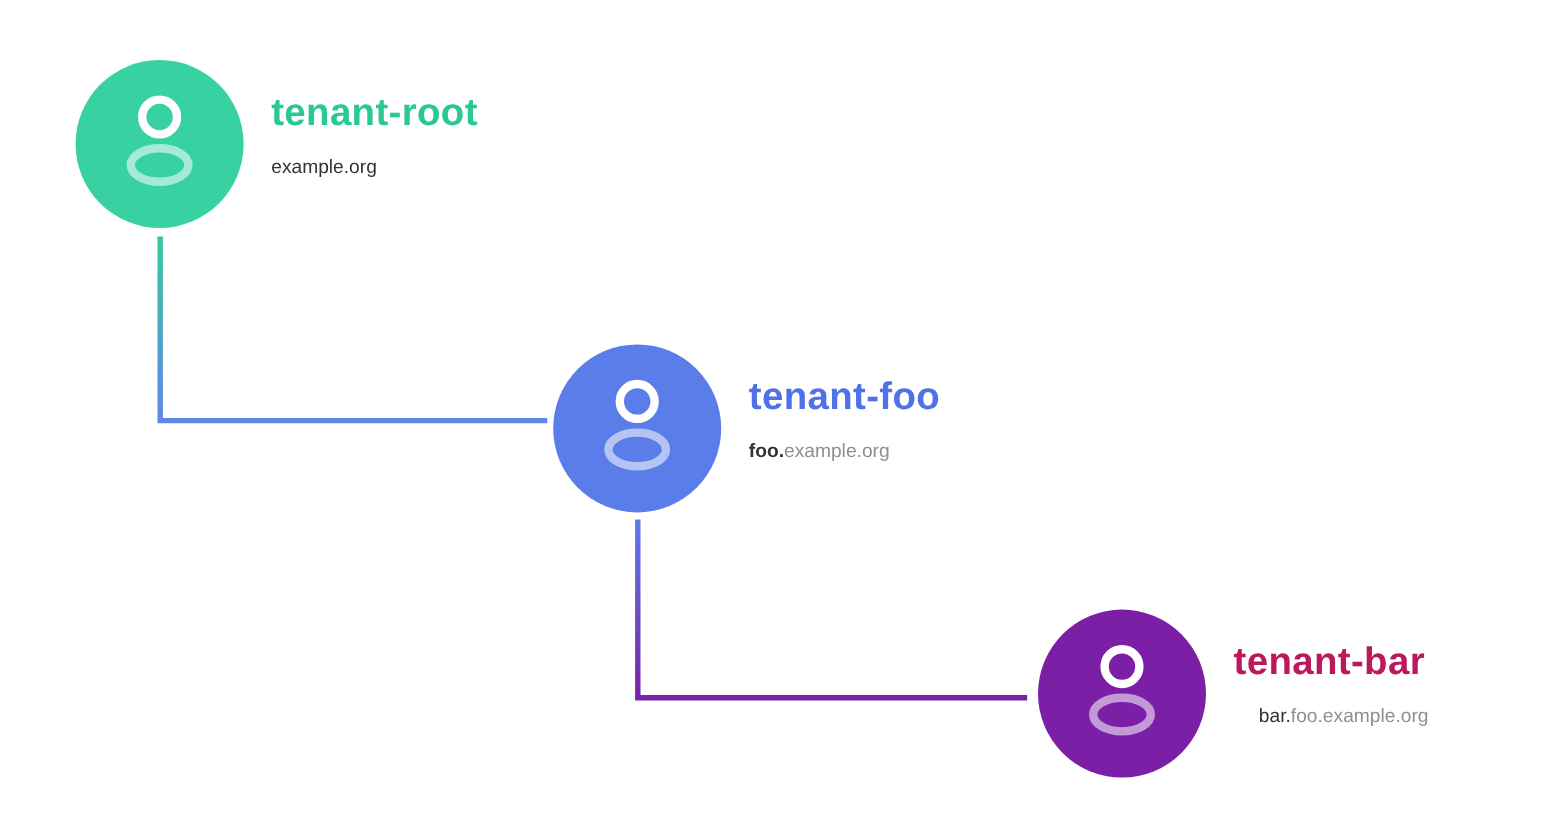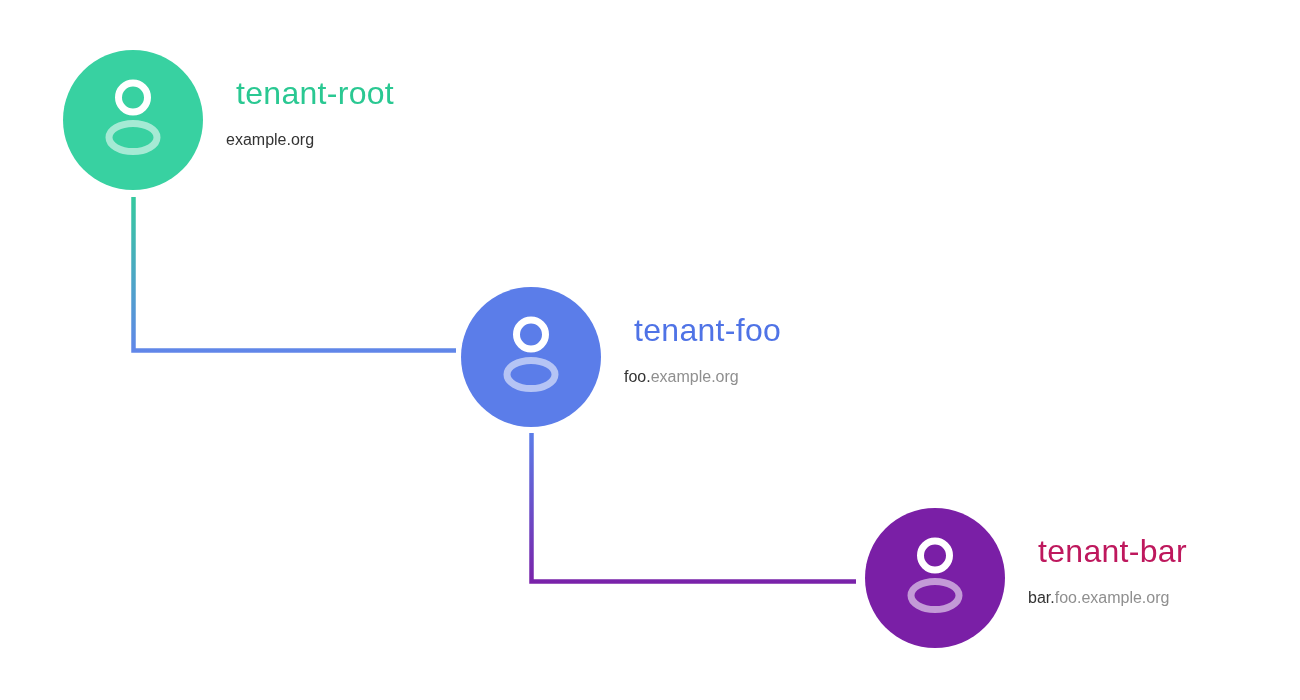--- a/index.html
+++ b/index.html
@@ -39,25 +39,24 @@
   .avatar svg {
     position: absolute;
     left: 0;
     top: 0;
   }
   .node-title {
     position: absolute;
     left: 163px;
     top: 26px;
     font-size: 32px;
-    font-weight: 400;
+    font-weight: 700;
     letter-spacing: 0.3px;
     line-height: 1.1;
     white-space: nowrap;
-    margin-left: 10px;
   }
   .node-domain {
     position: absolute;
     left: 163px;
     top: 80px;
     font-size: 16px;
     font-weight: 400;
     line-height: 1.2;
     white-space: nowrap;
     color: #333333;
@@ -105,30 +104,30 @@
 
   <div class="node" id="node-foo">
     <div class="avatar" style="background-color: rgb(91, 125, 233);">
       <svg width="140" height="140" viewBox="0 0 140 140">
         <circle cx="70" cy="47.5" r="14.5" fill="none" stroke="#ffffff" stroke-width="7"></circle>
         <ellipse cx="70" cy="87.5" rx="24" ry="14" fill="none" stroke="rgba(255,255,255,0.55)" stroke-width="7"></ellipse>
       </svg>
     </div>
     <div class="node-title" style="color: rgb(79, 115, 230); text-align: center;">tenant-foo</div>
     <div class="node-domain">
-      <span class="domain-primary" style="color: rgb(51, 51, 51);">foo.</span><span class="domain-secondary" style="color: rgb(143, 143, 143);">example.org</span>
+      <span class="domain-primary" style="color: rgb(51, 51, 51); font-weight: bold;">foo.</span><span class="domain-secondary" style="color: rgb(143, 143, 143);">example.org</span>
     </div>
   </div>
 
   <div class="node" id="node-bar">
     <div class="avatar" style="background-color: rgb(122, 31, 166);">
       <svg width="140" height="140" viewBox="0 0 140 140">
         <circle cx="70" cy="47.5" r="14.5" fill="none" stroke="#ffffff" stroke-width="7"></circle>
         <ellipse cx="70" cy="87.5" rx="24" ry="14" fill="none" stroke="rgba(255,255,255,0.55)" stroke-width="7"></ellipse>
       </svg>
     </div>
     <div class="node-title" style="color: #be185d;">tenant-bar</div>
     <div class="node-domain">
-      <span class="domain-primary" style="color: rgb(51, 51, 51);">bar.</span><span class="domain-secondary" style="color: rgb(143, 143, 143);">foo.example.org</span>
+      <span class="domain-primary" style="color: rgb(51, 51, 51); margin-left: 21px;">bar.</span><span class="domain-secondary" style="color: rgb(143, 143, 143);">foo.example.org</span>
     </div>
   </div>
 
 </div>
 
 </body></html>

